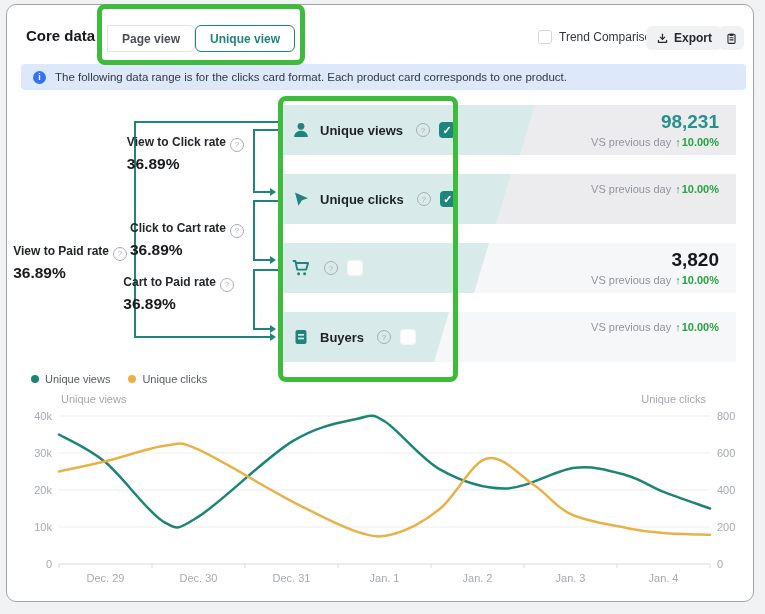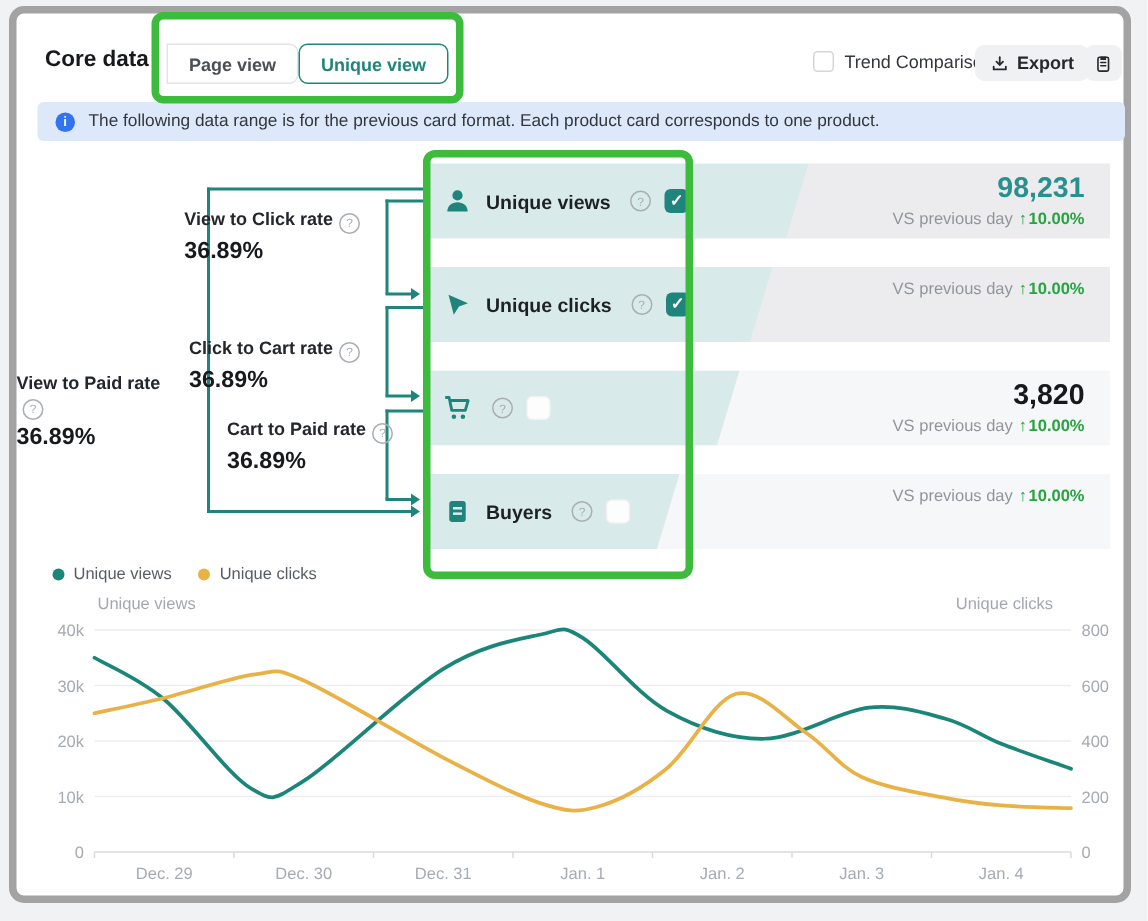--- a/index.html
+++ b/index.html
@@ -1,19 +1,19 @@
 <!DOCTYPE html>
 <html><head>
 <meta charset="utf-8">
 <style>
   html,body{margin:0;padding:0;}
   body{width:765px;height:614px;background:#f1f2f3;position:relative;overflow:hidden;
        font-family:"Liberation Sans",sans-serif;-webkit-font-smoothing:antialiased;}
   .card{position:absolute;left:6px;top:4px;width:748px;height:598px;background:#fff;
-        border:5px solid #a3a3a3;border-radius:10px;box-sizing:border-box;}
+        border:1px solid #a3a3a3;border-radius:10px;box-sizing:border-box;}
 
   
   .title{position:absolute;left:19px;top:22px;font-size:15px;font-weight:bold;color:#16181c;}
   .tabs{position:absolute;left:100px;top:20px;display:flex;}
   .tab{height:27px;padding:0 14px;font-size:12px;font-weight:bold;background:#fff;
        border:1px solid #e2e4e6;color:#4b4f55;display:flex;align-items:center;cursor:pointer;
        border-radius:0 6px 6px 0;box-sizing:border-box;font-family:"Liberation Sans",sans-serif;}
   .tab.active{border:1.5px solid #1f857c;color:#1f857c;border-radius:6px;z-index:2;margin-right:-1px;}
   .ann{position:absolute;border:5px solid #3dbb3d;border-radius:8px;pointer-events:none;z-index:50;}
   .ann1{left:90px;top:-1px;width:198px;height:51px;}
@@ -111,21 +111,21 @@
       <svg width="13" height="13" viewBox="0 0 24 24" fill="none" stroke="#26282c" stroke-width="2" stroke-linecap="round">
         <rect x="5.5" y="4" width="13" height="17" rx="2"></rect>
           <path d="M9.5 4h5v2.5h-5z" fill="#26282c"></path>
           <path d="M9 10.5h6M9 14.5h6"></path>
       </svg>
     </span>
   </button>
 
   <div class="banner">
     <i class="info-ic">i</i>
-    <span class="banner-text">The following data range is for the previous card format. Each product card corresponds to one product.</span>
+    <span class="banner-text">The following data range is for the clicks card format. Each product card corresponds to one product.</span>
   </div>
 
   <div class="tl" style="left:127px;top:116px;width:1.5px;height:216px;"></div>
   <div class="tl" style="left:127px;top:116px;width:145px;height:1.5px;"></div>
   <div class="tl" style="left:127px;top:331px;width:137px;height:1.5px;"></div>
   <div class="arrow" style="left:263px;top:328px;"></div>
 
   <div class="tl" style="left:246px;top:124px;width:1.5px;height:63px;"></div>
   <div class="tl" style="left:246px;top:124px;width:26px;height:1.5px;"></div>
   <div class="tl" style="left:246px;top:186px;width:18px;height:1.5px;"></div>
@@ -146,21 +146,21 @@
     <div class="rv">36.89%</div>
   </div>
   <div class="rate" style="right:509px;top:130px;">
     <div class="rl"><span>View to Click rate</span><i class="help">?</i></div>
     <div class="rv">36.89%</div>
   </div>
   <div class="rate" style="right:509px;top:216px;">
     <div class="rl"><span>Click to Cart rate</span><i class="help">?</i></div>
     <div class="rv">36.89%</div>
   </div>
-  <div class="rate" style="right:487px;top:270px;">
+  <div class="rate" style="right:519px;top:270px;">
     <div class="rl"><span>Cart to Paid rate</span><i class="help">?</i></div>
     <div class="rv">36.89%</div>
   </div>
 
   <div class="frow r1 checked">
     <div class="trap"></div>
     <div class="rcontent">
       <span class="ricon">
         <svg width="20" height="20" viewBox="0 0 20 20" fill="#1f857c">
             <circle cx="10" cy="6.3" r="3.4"></circle>

